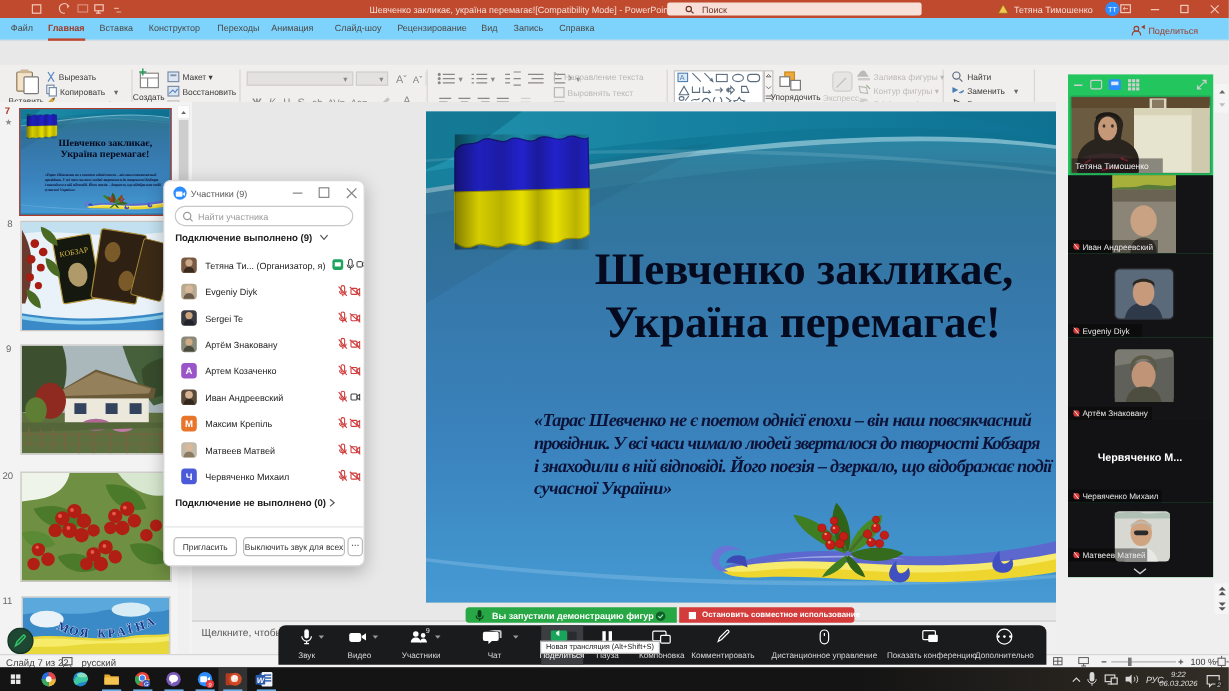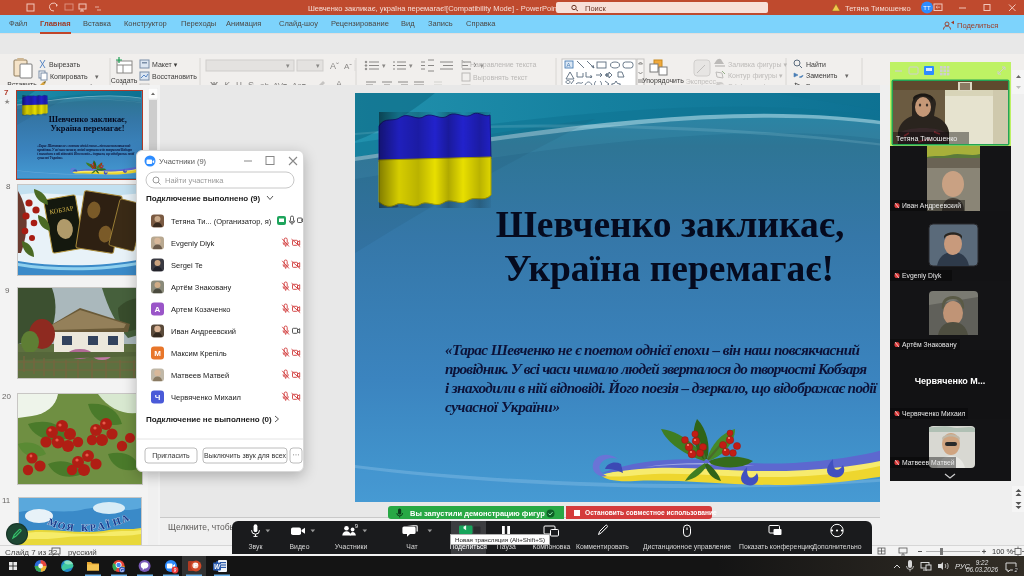--- a/index.html
+++ b/index.html
@@ -804,21 +804,21 @@
       <line x1="0" y1="288" x2="166" y2="288" stroke="#e4e4e4"></line>
       <rect x="8" y="297" width="52" height="15" rx="3" fill="#fff" stroke="#bcbcbc"></rect>
       <text x="34" y="307" font-size="7" fill="#333" text-anchor="middle">Пригласить</text>
       <rect x="66" y="297" width="84" height="15" rx="3" fill="#fff" stroke="#bcbcbc"></rect>
       <text x="108" y="307" font-size="7" fill="#333" text-anchor="middle">Выключить звук для всех</text>
       <rect x="153" y="297" width="12" height="15" rx="3" fill="#fff" stroke="#bcbcbc"></rect>
       <text x="159" y="306" font-size="7" fill="#333" text-anchor="middle">⋯</text>
     </svg>
   </div>
 
-  <div class="abs" id="vpanel" style="left:890px;top:62px;width:121px;height:419px;background:#bef264;z-index:35">
+  <div class="abs" id="vpanel" style="left:890px;top:62px;width:121px;height:419px;background:#22c55e;z-index:35">
     <svg class="abs" style="left:0;top:0" width="121" height="419" font-family="Liberation Sans, sans-serif">
 
       <line x1="5" y1="9" x2="12" y2="9" stroke="#cfcfcf" stroke-width="1.2"></line>
       <rect x="19" y="5" width="9" height="7" rx="1" fill="none" stroke="#cfcfcf" stroke-width="1"></rect>
       <rect x="34" y="4" width="10" height="9" rx="1" fill="#2d8cff"></rect>
       <rect x="36" y="6" width="6" height="3" fill="#dceaff"></rect>
       <g fill="#cfcfcf">
         <rect x="50" y="4" width="2.6" height="2.6"></rect>
         <rect x="53.4" y="4" width="2.6" height="2.6"></rect>
         <rect x="56.8" y="4" width="2.6" height="2.6"></rect>

